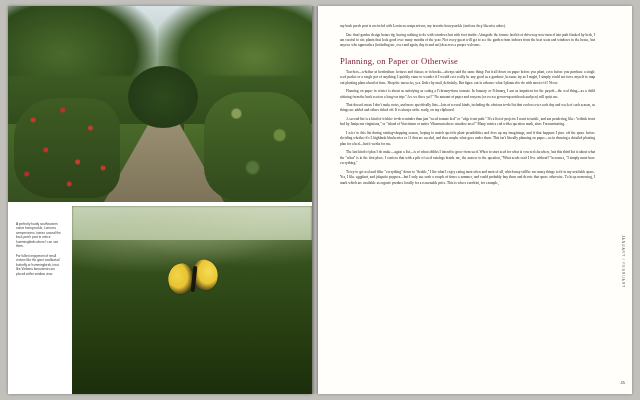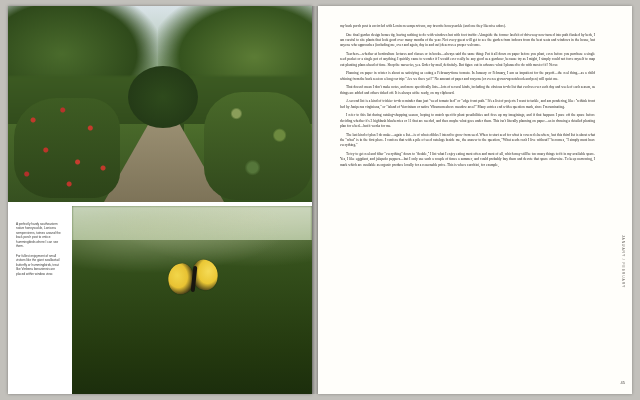--- a/index.html
+++ b/index.html
@@ -251,20 +251,21 @@
     </div>
   </div>
 
   <div class="gutter"></div>
 
   <div class="page-right">
     <div class="col">
       <p class="noindent">my back porch post is encircled with Lonicera sempervirens, my favorite honeysuckle (and one they likewise adore).</p>
       <p>One final garden design bonus tip, having nothing to do with windows but with foot traffic: Alongside the former last bit of driveway now turned into path flanked by beds, I am careful to site plants that look good over many months of the year. Not every guest will get to see the garden from indoors from the best seats and windows in the house, but anyone who approaches (including me, over and again, day in and out) deserves a proper welcome.</p>
 
+      <h2 class="section-head">Planning, on Paper or Otherwise</h2>
 
       <p>Teachers—whether at horticulture lectures and classes or in books—always said the same thing: Put it all down on paper before you plant, even before you purchase a single seed packet or a single pot of anything. I quickly came to wonder if I would ever really be any good as a gardener, because try as I might, I simply could not force myself to map out planting plans ahead of time. Shop the nurseries, yes. Order by mail, definitely. But figure out in advance what I planned to do with most of it? Never.</p>
       <p>Planning on paper in winter is about as satisfying as eating a February-tinne tomato. In January or February, I am as impatient for the payoff—the real thing—as a child whining from the back seat on a long car trip: "Are we there yet?" No amount of paper and crayons (or even a grown-up notebook and pen) will quiet me.</p>
       <p>That doesn't mean I don't make notes, and more specifically lists—lots of several kinds, including the obvious to-do list that evolves over each day and week of each season, as things are added and others ticked off. It is always at the ready, on my clipboard.</p>
       <p>A second list is a kind of trickier to-do reminder than just "weed tomato bed" or "edge front path." It's a list of projects I want to tackle, and am pondering, like: "rethink front bed by Juniperus virginiana," or "island of Vaccinium or native Viburnum above meadow area?" Many entries end with a question mark, since I'm ruminating.</p>
       <p>I refer to this list during catalog-shopping season, hoping to match specific plant possibilities and fires up my imaginings, and if that happens I pace off the space before deciding whether it's 3 highbush blueberries or 11 that are needed, and then maybe what goes under them. This isn't literally planning on paper—as in drawing a detailed planting plan for a bed—but it works for me.</p>
       <p>The last kind of plan I do make—again a list—is of what edibles I intend to grow from seed. When to start seed for what is covered elsewhere, but this third list is about what the "what" is in the first place. I confess that with a pile of seed catalogs beside me, the answer to the question, "What seeds can't I live without?" becomes, "I simply must have everything."</p>
       <p>To try to get real and filter "everything" down to "doable," I list what I enjoy eating most often and most of all, which may still be too many things to fit in my available space. Yes, I like eggplant, and jalapeño peppers—but I only use such a couple of times a summer, and could probably buy them and devote that space otherwise. To keep narrowing, I mark which are available as organic produce locally for a reasonable price. This is where zucchini, for example,</p>
     </div>
 

